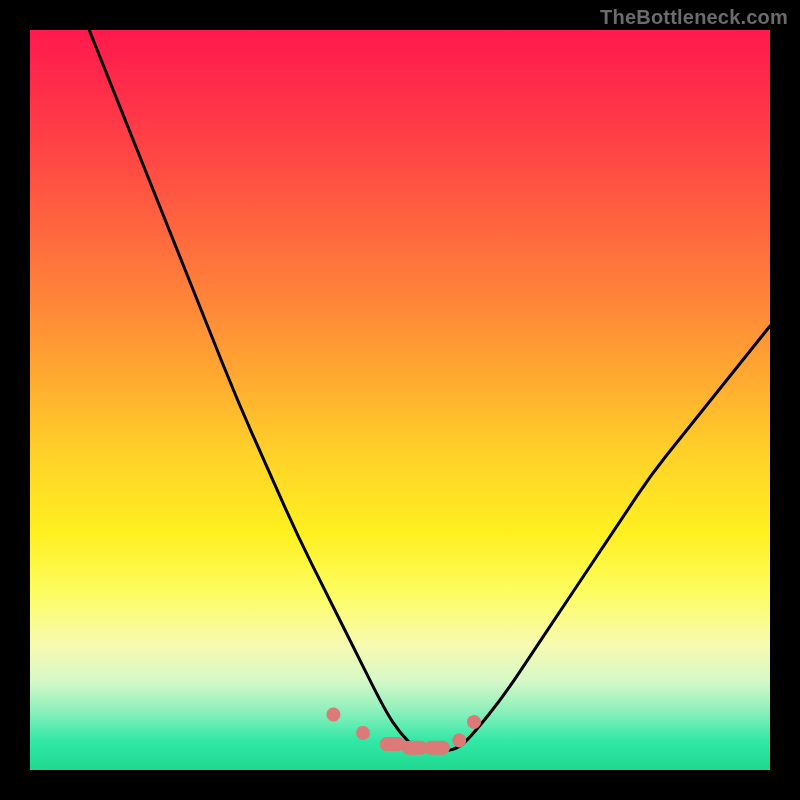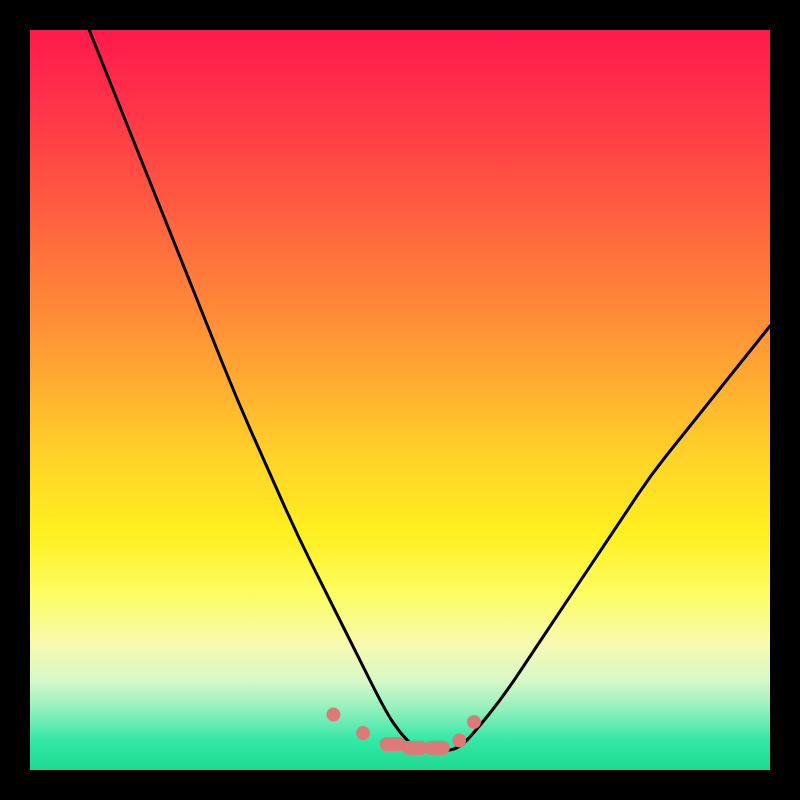--- a/index.html
+++ b/index.html
@@ -58,20 +58,21 @@
     width: 740px;
     height: 740px;
     overflow: visible;
   }
 </style>
 </head>
 <body>
 
 <div class="frame">
 
+  <div class="watermark">TheBottleneck.com</div>
 
   <div class="plot">
     <svg class="curve" viewBox="0 0 740 740" preserveAspectRatio="none">
       <path fill="none" stroke="#000" stroke-width="3" stroke-linecap="round" d="M 59.2 0.0 Q 59.2 0.0 74.0 37.0 Q 88.8 74.0 103.6 111.0 Q 118.4 148.0 133.2 185.0 Q 148.0 222.0 162.8 259.0 Q 177.6 296.0 192.4 333.0 Q 207.2 370.0 222.0 403.3 Q 236.8 436.6 251.6 469.9 Q 266.4 503.2 281.2 532.8 Q 296.0 562.4 310.8 592.0 Q 325.6 621.6 340.4 651.2 Q 355.2 680.8 362.6 691.9 Q 370.0 703.0 377.4 710.4 Q 384.8 717.8 392.2 719.6 Q 399.6 721.5 407.0 721.5 Q 414.4 721.5 421.8 719.6 Q 429.2 717.8 436.6 710.4 Q 444.0 703.0 458.8 684.5 Q 473.6 666.0 488.4 643.8 Q 503.2 621.6 518.0 599.4 Q 532.8 577.2 547.6 555.0 Q 562.4 532.8 577.2 510.6 Q 592.0 488.4 606.8 466.2 Q 621.6 444.0 636.4 425.5 Q 651.2 407.0 666.0 388.5 Q 680.8 370.0 695.6 351.5 Q 710.4 333.0 725.2 314.5 T 740.0 296.0"></path>
       <g>
           <rect x="296.4" y="677.5" width="14" height="14" rx="7" fill="#db7a77" transform="rotate(-55 303.4 684.5)"></rect>
           <rect x="326.0" y="696.0" width="14" height="14" rx="7" fill="#db7a77" transform="rotate(-35 333 703)"></rect>
           <rect x="349.6" y="707.1" width="26" height="14" rx="7" fill="#db7a77"></rect>
           <rect x="371.8" y="710.8" width="26" height="14" rx="7" fill="#db7a77"></rect>
           <rect x="394.0" y="710.8" width="26" height="14" rx="7" fill="#db7a77"></rect>

